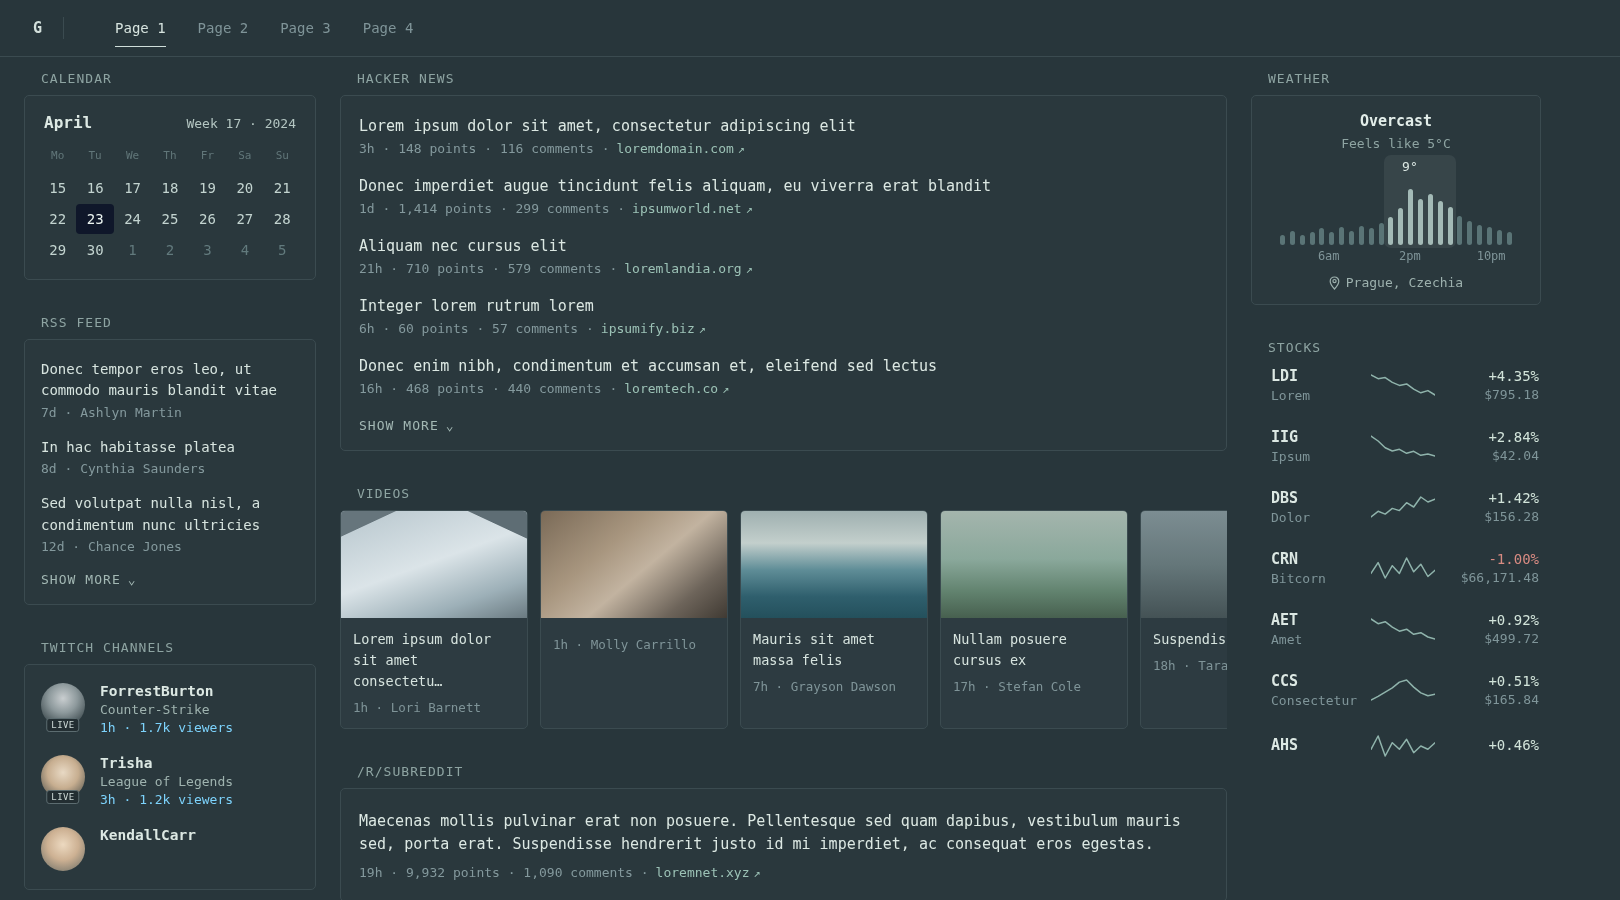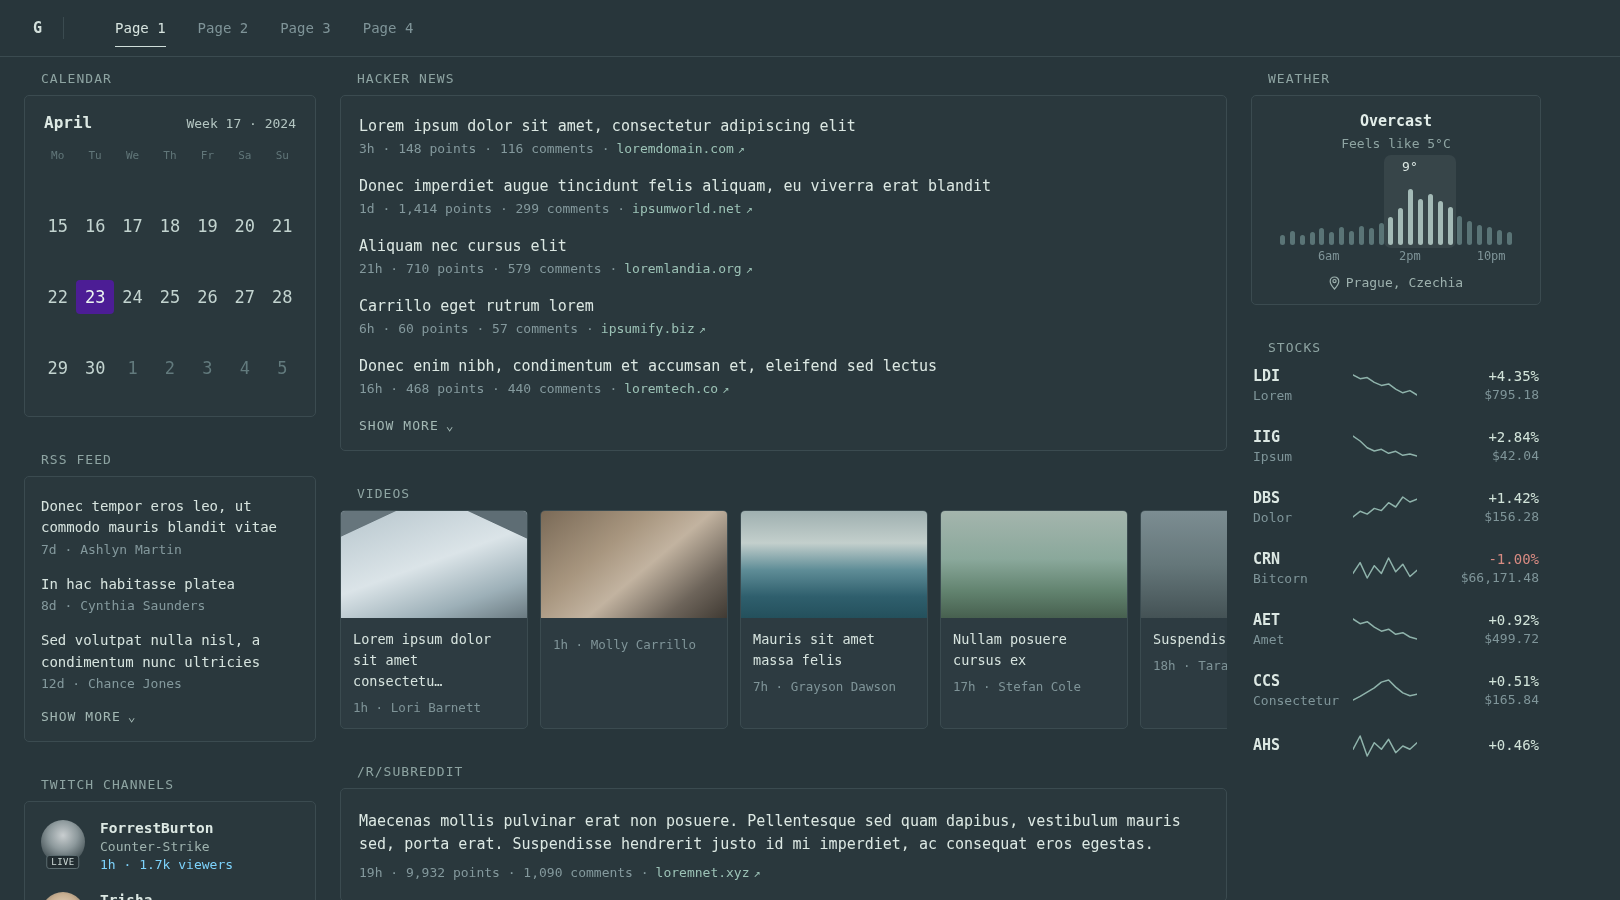--- a/index.html
+++ b/index.html
@@ -53,29 +53,29 @@
   .sec-title {
     font-size: 13px; font-weight: normal; color: var(--title);
     letter-spacing: 0.08em; margin: 0 0 9px 17px;
   }
   .card {
     border: 1px solid var(--border); border-radius: 5px;
     background: rgba(255,255,255,0.012);
   }
 
   
-  .calendar-card { padding: 14px 14px 31px; }
+  .calendar-card { padding: 14px 14px 14px; }
   .cal-head { display: flex; justify-content: space-between; align-items: baseline; padding: 3px 5px 8px; }
   .cal-month { font-size: 16px; font-weight: bold; color: #dde9e4; }
   .cal-week { font-size: 13px; color: #b4c6c2; }
   .cal-grid { display: grid; grid-template-columns: repeat(7,1fr); text-align: center; row-gap: 1px; }
   .dow { font-size: 11px; color: #617679; padding: 9px 0 10px; }
-  .day { font-size: 17px; color: #c3d4d0; padding: 7px 0; border-radius: 4px; margin-top: 36px; }
+  .day { font-size: 14px; color: #c3d4d0; padding: 7px 0; border-radius: 4px; }
   .day.other { color: #627a7d; }
-  .day.selected { background: #4c1d95; color: #ecf5f1; }
+  .day.selected { background: #0f172a; color: #ecf5f1; }
 
   
   .rss-card { padding: 19px 16px 17px; }
   .rss-item { margin-bottom: 17px; }
   .rss-title { font-size: 14px; line-height: 1.53; color: #d7e4df; cursor: pointer; }
   .rss-meta { font-size: 13px; color: var(--muted); margin-top: 3px; }
   .show-more {
     display: inline-flex; align-items: center; gap: 7px;
     font-size: 13px; letter-spacing: 0.08em; color: #a3b8b4; cursor: pointer;
   }
@@ -152,21 +152,21 @@
   .w-times { position: relative; height: 18px; margin: 4px 12px 8px; font-size: 12px; color: #7f9498; }
   .w-times span { position: absolute; transform: translateX(-50%); }
   .wt-0 { left: 21%; } .wt-1 { left: 56%; } .wt-2 { left: 91%; }
   .w-loc {
     display: flex; align-items: center; justify-content: center; gap: 6px;
     font-size: 13px; color: #9db1ae; margin-top: 6px;
   }
   .pin-icon svg { display: block; }
 
   
-  .stocks-list { padding: 3px 2px 0 2px; }
+  .stocks-list { padding: 3px 2px 0 2px; margin-left: 18px; }
   .stock-row { display: flex; align-items: center; margin-bottom: 25px; cursor: pointer; }
   .s-left { width: 100px; min-width: 0; }
   .s-tick { font-size: 15px; font-weight: bold; color: var(--bright); }
   .s-name { font-size: 13px; color: #7f9599; margin-top: 3px; white-space: nowrap; }
   .s-spark { flex: 0 0 64px; height: 26px; color: #8fb3ab; }
   .s-right { flex: 1; text-align: right; }
   .s-change { font-size: 14px; color: var(--pos); }
   .stock-row.down .s-change { color: var(--neg); }
   .s-price { font-size: 13px; color: #7f9599; margin-top: 3px; }
 </style>
@@ -325,21 +325,21 @@
             <div class="meta-row">
               <span>21h · 710 points · 579 comments ·</span>
               <a class="domain-link">
                 <span>loremlandia.org</span>
                 <span class="ext">↗</span>
               </a>
             </div>
           </div>
 
           <div class="hn-item">
-            <div class="hn-title">Carrillo eget rutrum lorem</div>
+            <div class="hn-title">Integer lorem rutrum lorem</div>
             <div class="meta-row">
               <span>6h · 60 points · 57 comments ·</span>
               <a class="domain-link">
                 <span>ipsumify.biz</span>
                 <span class="ext">↗</span>
               </a>
             </div>
           </div>
 
           <div class="hn-item">

